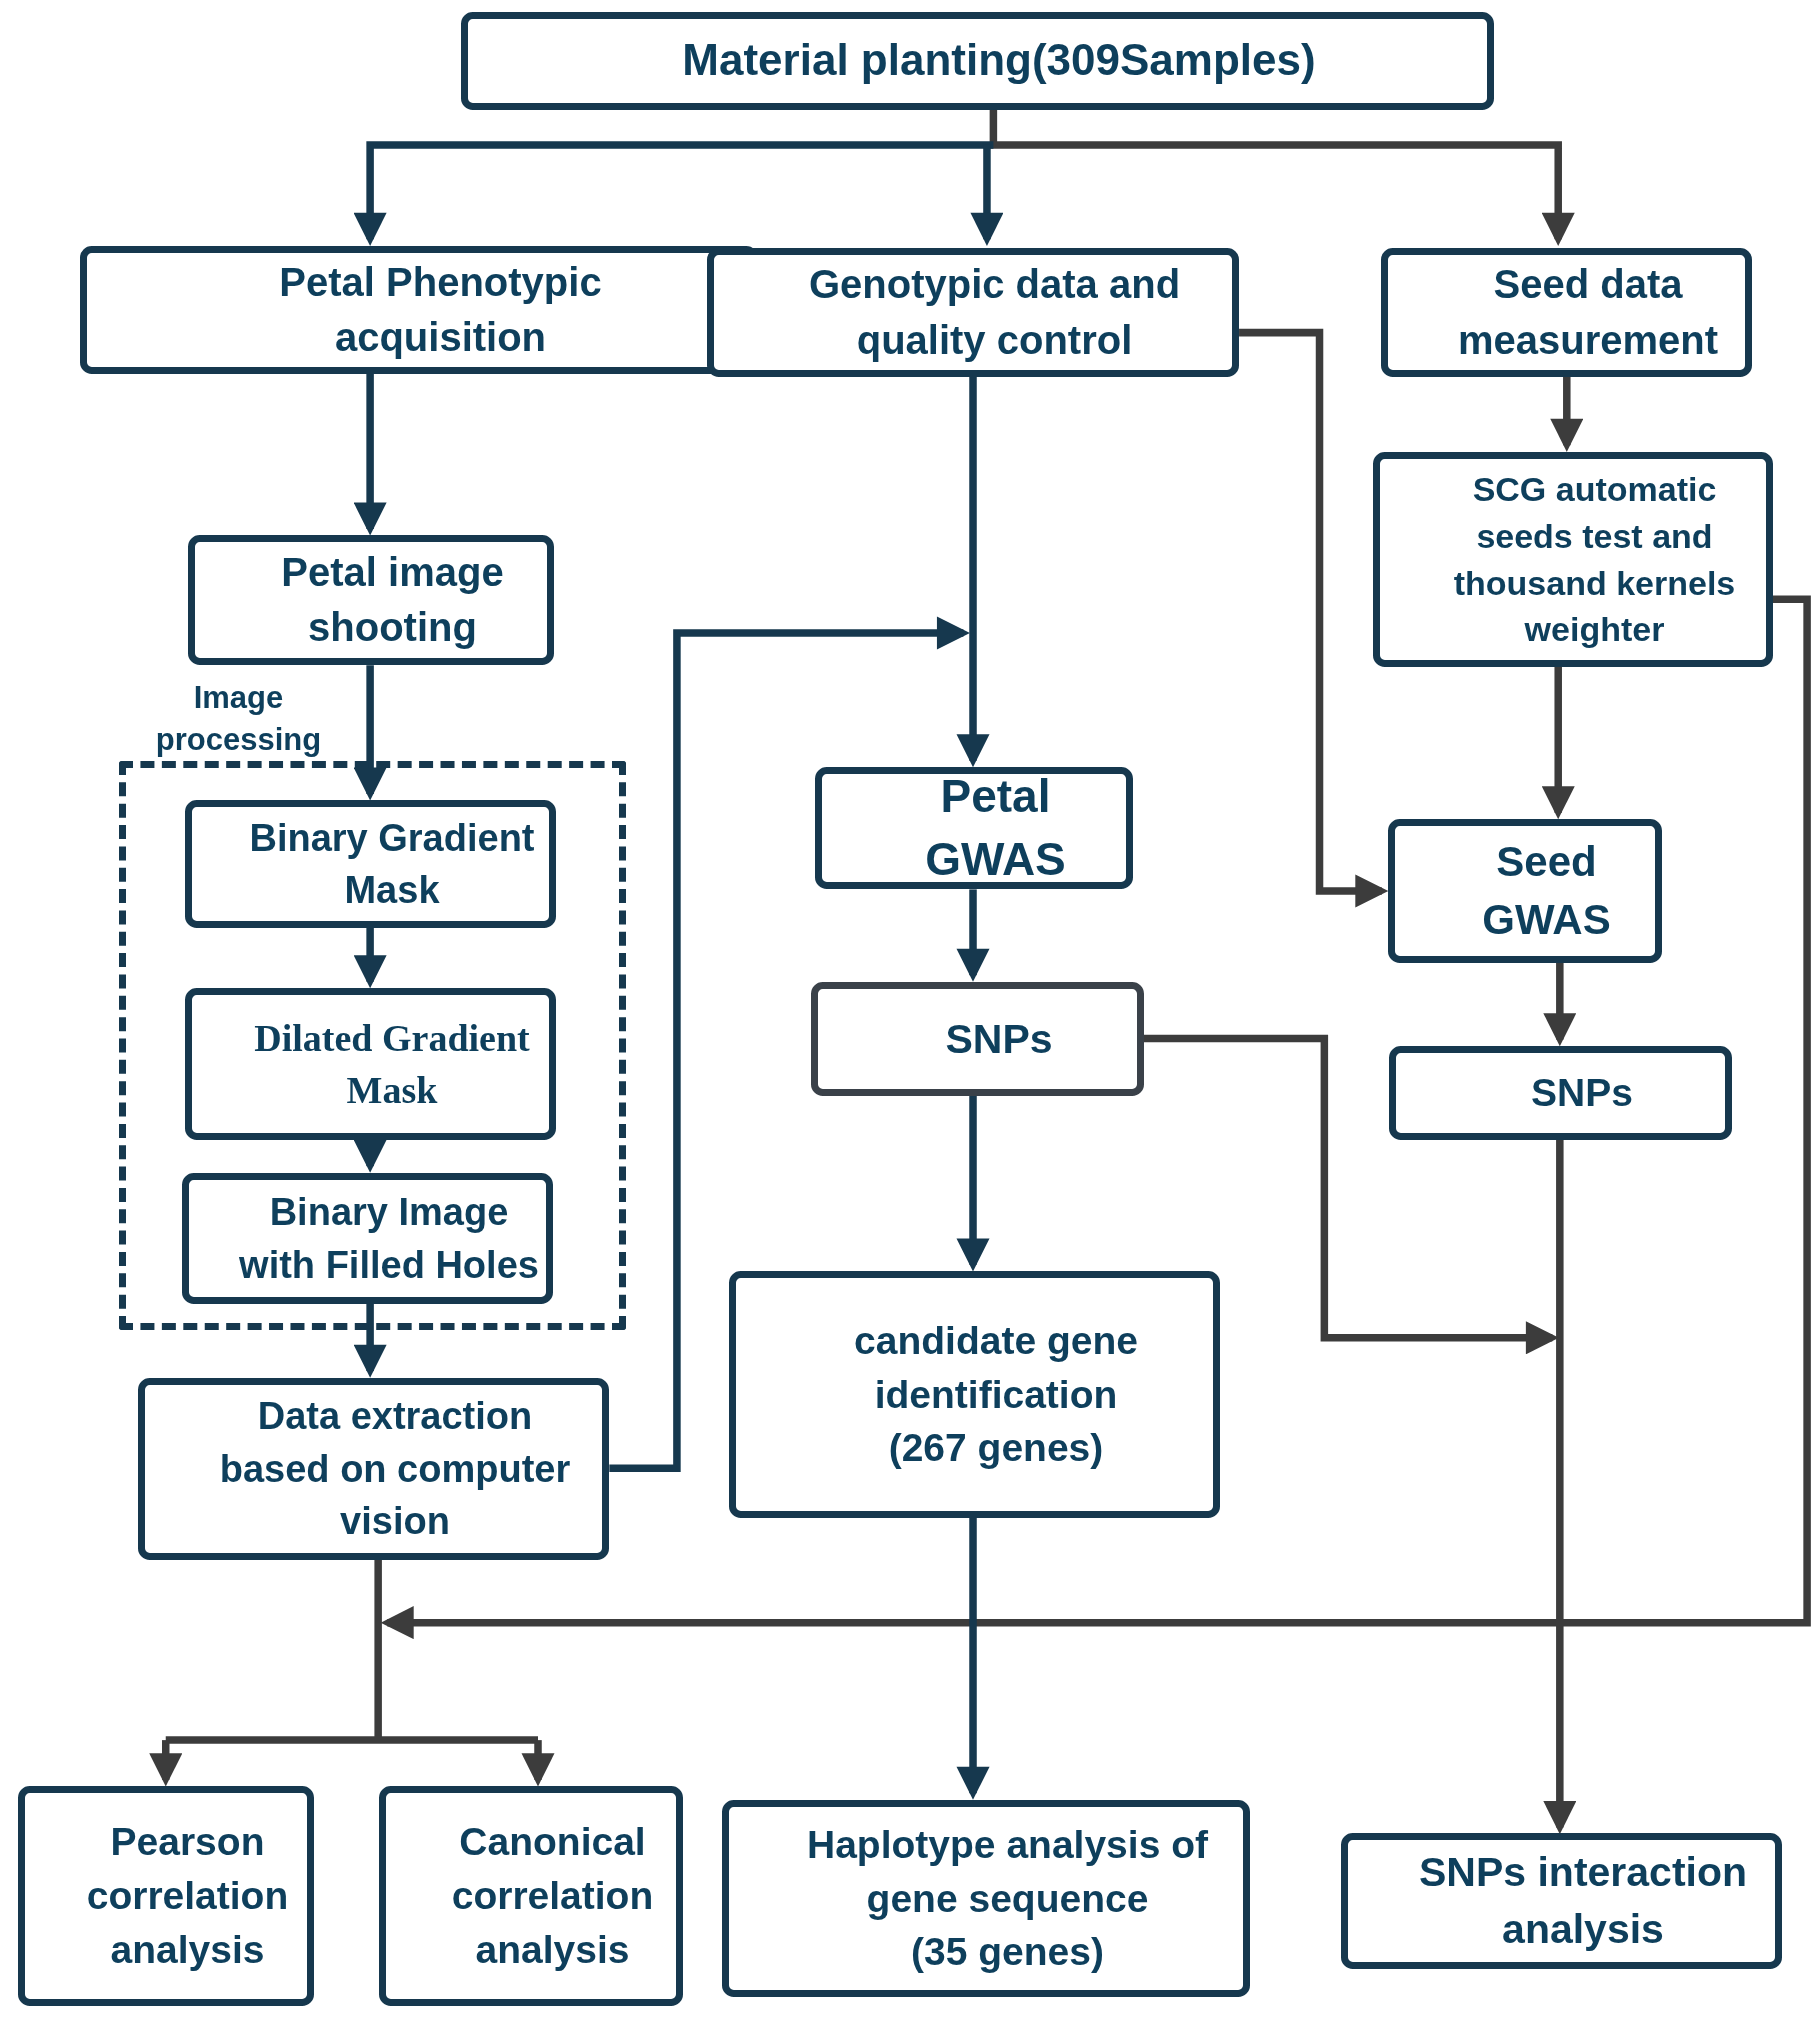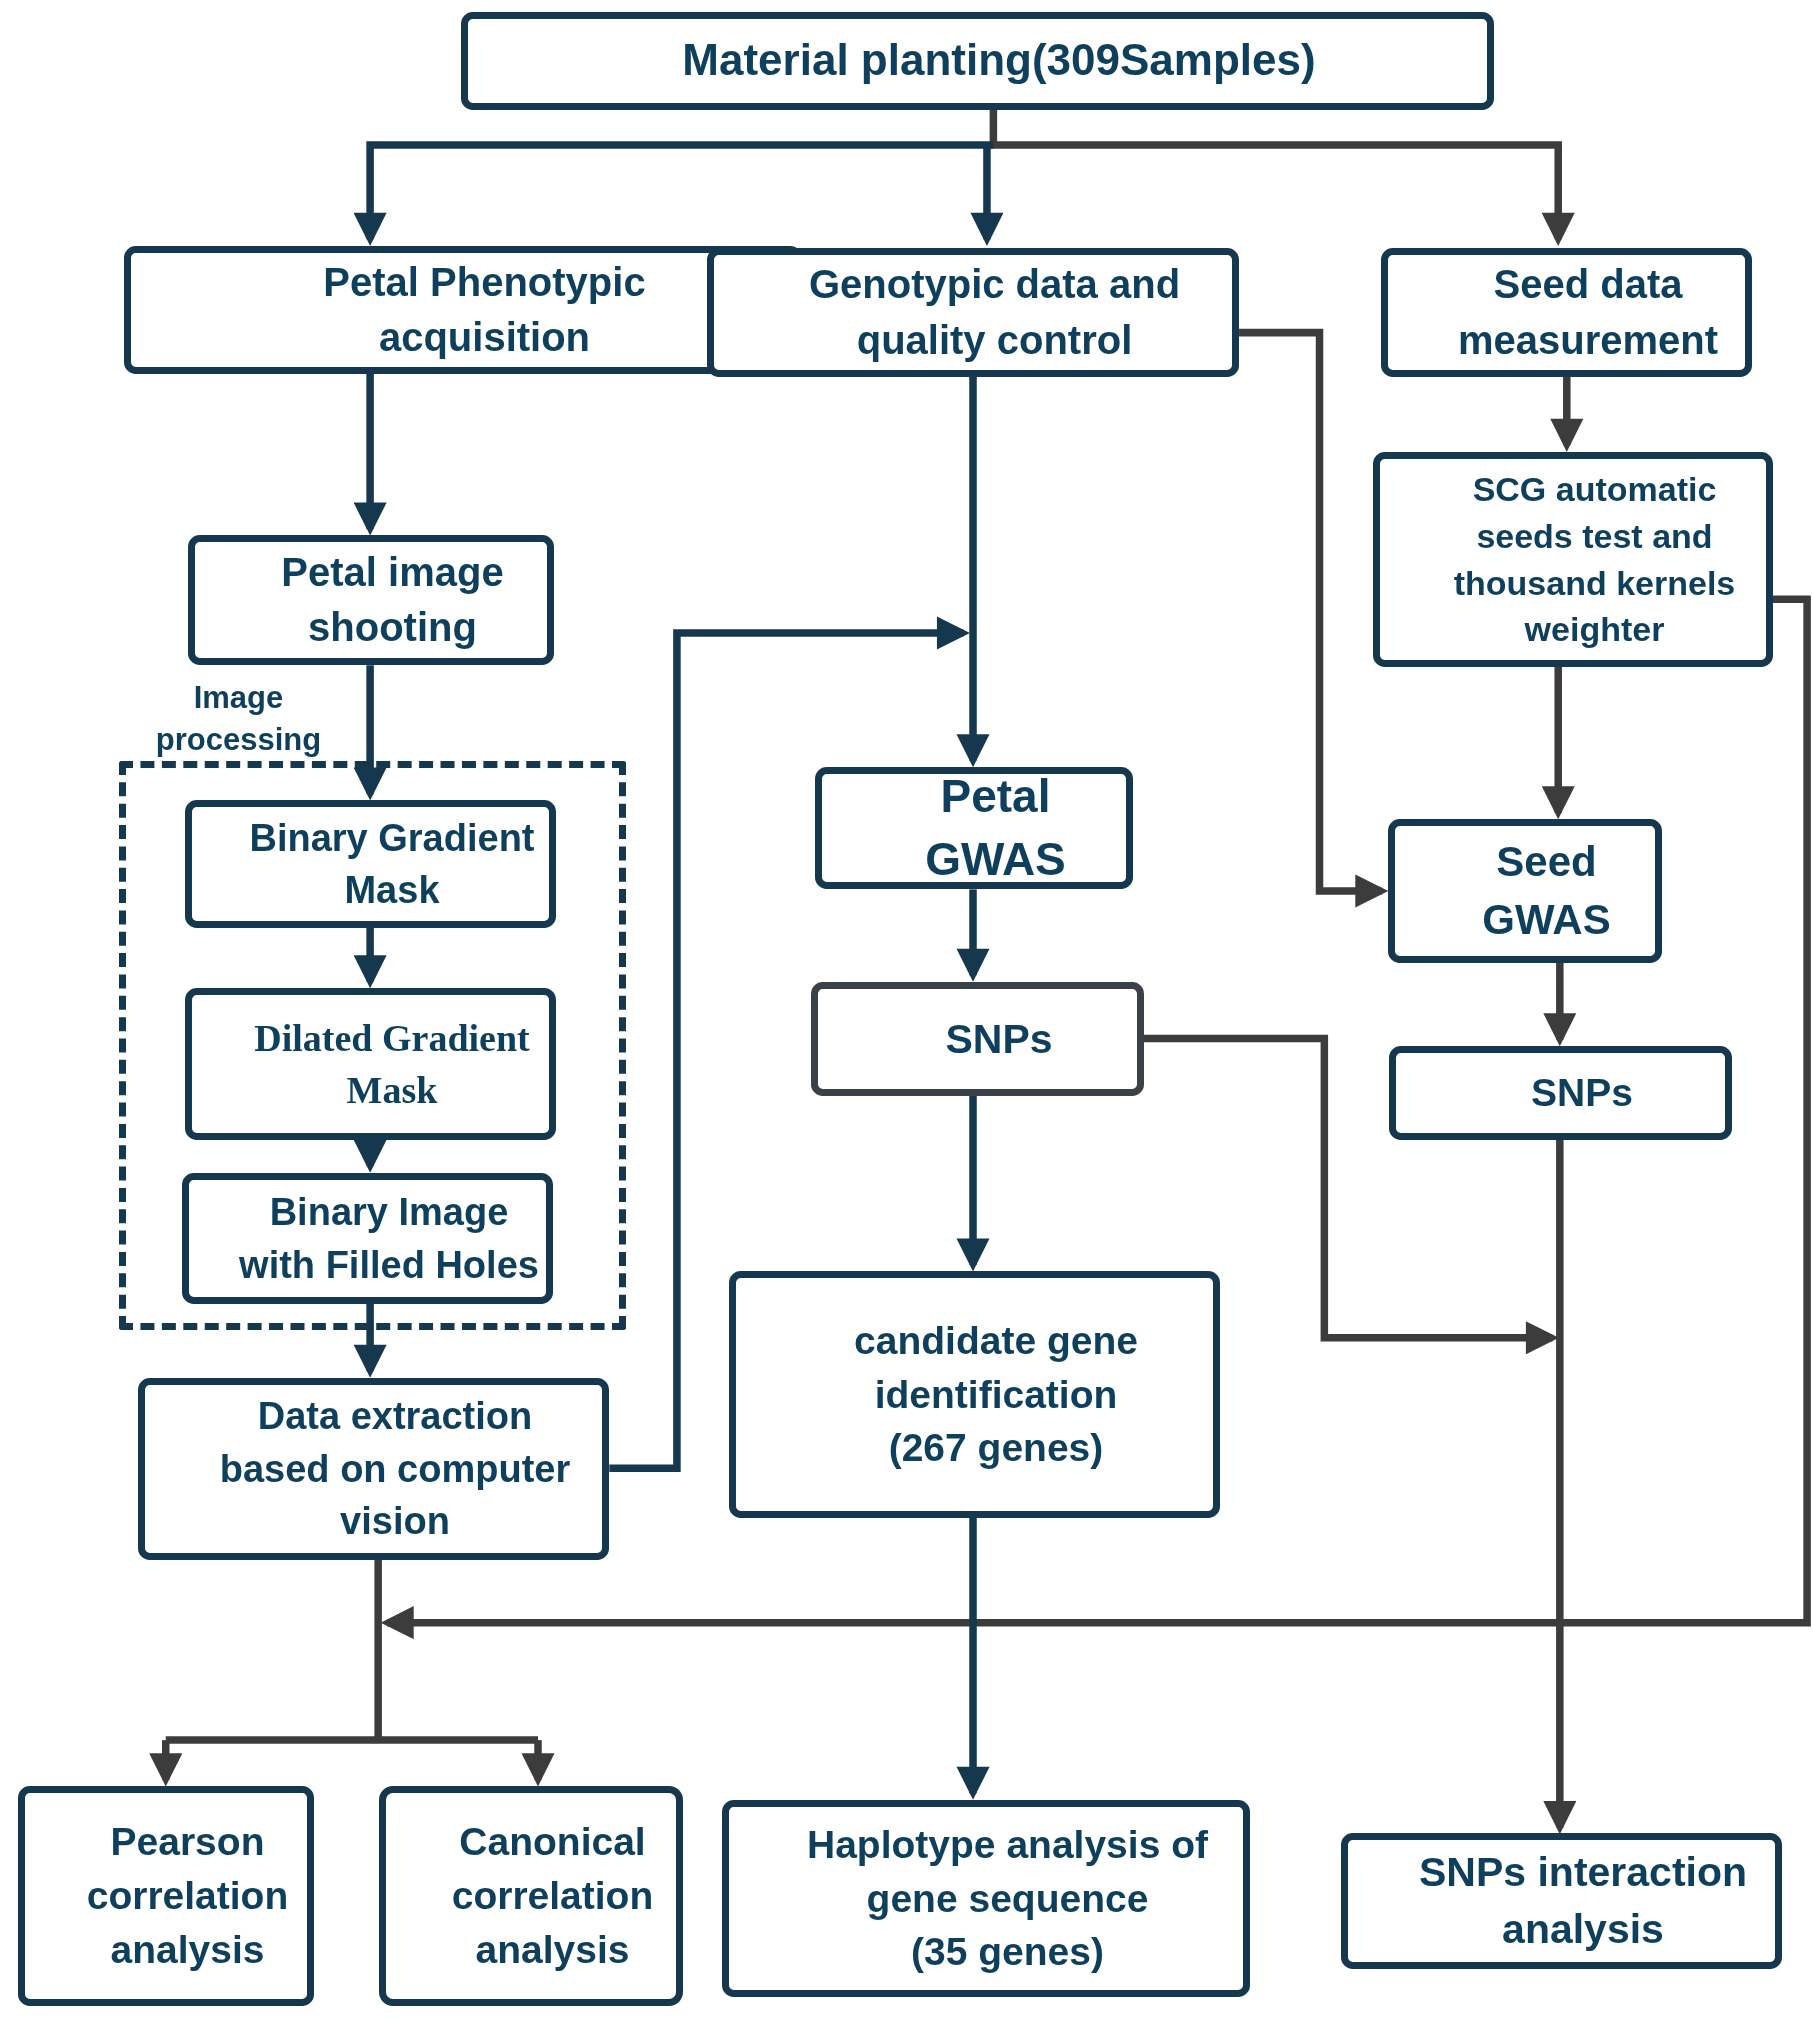--- a/index.html
+++ b/index.html
@@ -115,21 +115,21 @@
       <polyline points="1814,1658 1814,1818" marker-end="url(#ah-teal)"></polyline>
 
       <polyline points="1814,2042 1814,2358" marker-end="url(#ah-teal)"></polyline>
 
       <polyline points="1814,2830 1814,3343" marker-end="url(#ah-teal)"></polyline>
     </g>
   </svg>
 
   <div class="node" style="left:461px;top:11.8px;width:1033px;height:98px;font-size:44px;">Material planting(309Samples)</div>
 
-  <div class="node" style="left:80px;top:246px;width:678px;height:128px;font-size:40px;margin-left:44px;">Petal Phenotypic
+  <div class="node" style="left:80px;top:246px;width:678px;height:128px;font-size:40px;">Petal Phenotypic
 acquisition</div>
 
   <div class="node" style="left:707px;top:248px;width:532px;height:129px;font-size:40px;">Genotypic data and
 quality control</div>
 
   <div class="node" style="left:1381px;top:248px;width:371px;height:129px;font-size:40px;">Seed data
 measurement</div>
 
   <div class="node" style="left:188px;top:535px;width:366px;height:130px;font-size:40px;">Petal image
 shooting</div>
@@ -173,18 +173,18 @@
 
   <div class="node" style="left:1389px;top:1046px;width:343px;height:94px;font-size:39px;">SNPs</div>
 
   <div class="node" style="left:1341px;top:1833px;width:441px;height:136px;font-size:41px;">SNPs  interaction
 analysis</div>
 
   <div class="node" style="left:18px;top:1786px;width:296px;height:220px;font-size:39px;">Pearson
 correlation
 analysis</div>
 
-  <div class="node" style="left:379px;top:1786px;width:304px;height:220px;font-size:39px;border-radius:14px;">Canonical
+  <div class="node" style="left:379px;top:1786px;width:304px;height:220px;font-size:39px;">Canonical
 correlation
 analysis</div>
 
 </div>
 
 
 </body></html>

